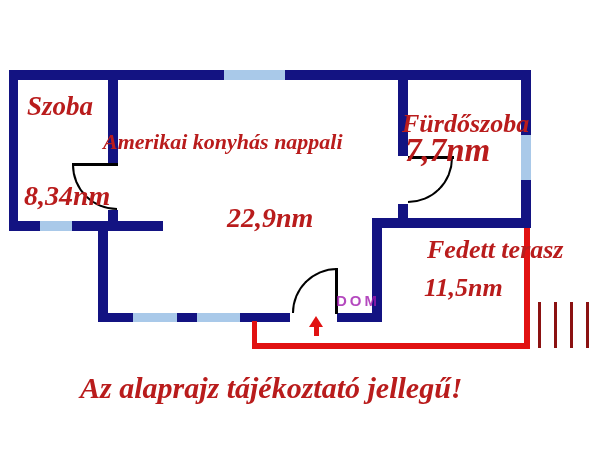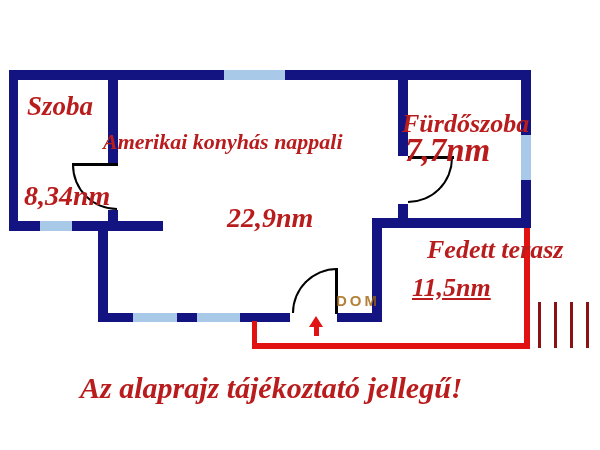--- a/index.html
+++ b/index.html
@@ -17,21 +17,21 @@
   .arc{position:absolute;box-sizing:border-box;}
   .arc-szoba{border-left:2px solid #000;border-bottom:2px solid #000;border-bottom-left-radius:100% 100%;}
   .arc-bath{border-right:2px solid #000;border-bottom:2px solid #000;border-bottom-right-radius:100% 100%;}
   .arc-entry{border-left:2px solid #000;border-top:2px solid #000;border-top-left-radius:100% 100%;}
   .red{position:absolute;background:#e11212;}
   .hatch{position:absolute;background:#8b1212;}
   .arrow{position:absolute;left:309px;top:316px;width:14px;height:21px;}
   .arrow .head{width:0;height:0;border-left:7px solid transparent;border-right:7px solid transparent;border-bottom:11px solid #e11212;}
   .arrow .shaft{width:5px;height:9px;background:#e11212;margin:0 auto;}
   .watermark{
-    position:absolute;left:336px;top:292px;color:#a16207;opacity:.8;
+    position:absolute;left:336px;top:292px;color:#a21caf;opacity:.8;
     font-family:"Liberation Sans",sans-serif;font-weight:bold;font-size:15px;letter-spacing:3px;
   }
 </style>
 </head>
 <body>
 
 <div id="canvas">
 
   <div class="wall" style="left:9px;top:70px;width:522px;height:10px;"></div>
   <div class="window" style="left:224px;top:70px;width:61px;height:10px;"></div>
@@ -90,17 +90,17 @@
   <div class="label" style="left:27px;top:93px;font-size:27px;">Szoba</div>
   <div class="label" style="left:24px;top:182px;font-size:28px;">8,34nm</div>
 
   <div class="label" style="left:103px;top:131px;font-size:22px;">Amerikai konyhás nappali</div>
   <div class="label" style="left:227px;top:196px;font-size:28px;margin-top:8px;">22,9nm</div>
 
   <div class="label" style="left:402px;top:111px;font-size:26px;">Fürdőszoba</div>
   <div class="label" style="left:405px;top:134px;font-size:33px;">7,7nm</div>
 
   <div class="label" style="left:419px;top:237px;font-size:26px;margin-left:8px;">Fedett terasz</div>
-  <div class="label" style="left:412px;top:275px;font-size:26px;text-decoration:underline;">11,5nm</div>
+  <div class="label" style="left:424px;top:275px;font-size:26px;">11,5nm</div>
 
   <div class="label" style="left:80px;top:345px;font-size:30px;margin-top:28px;">Az alaprajz tájékoztató jellegű!</div>
 
 </div>
 
 </body></html>

